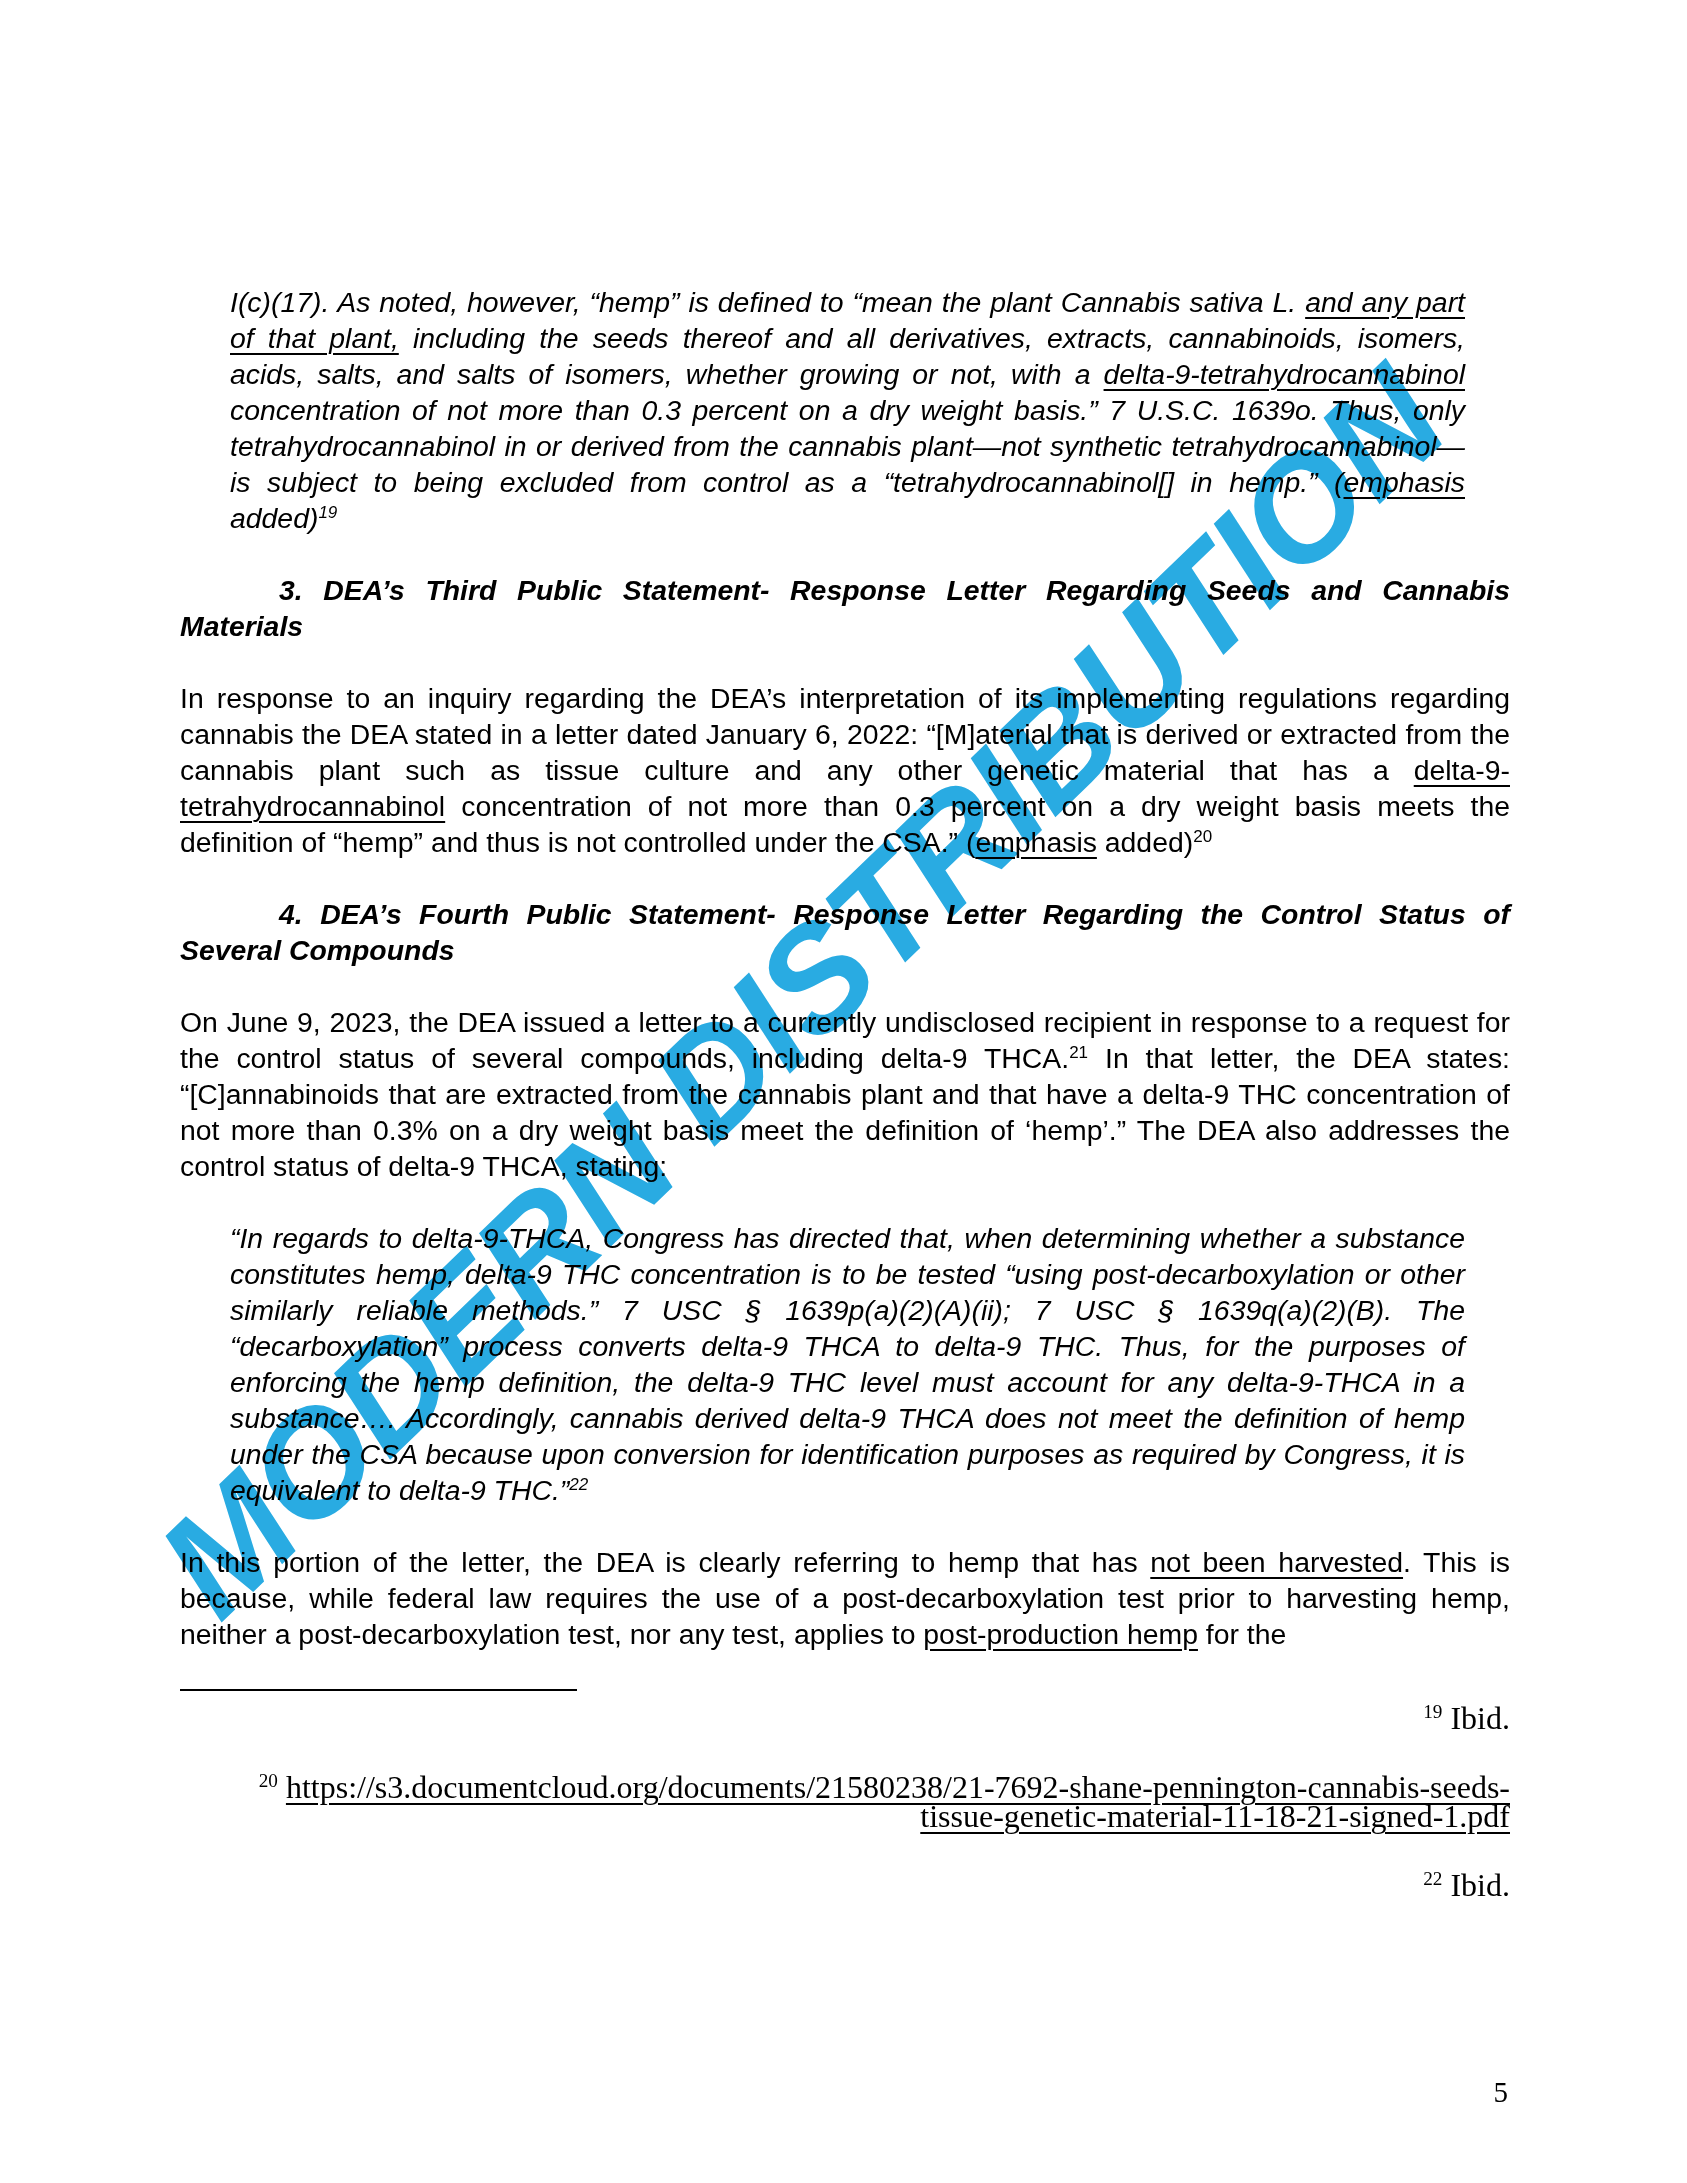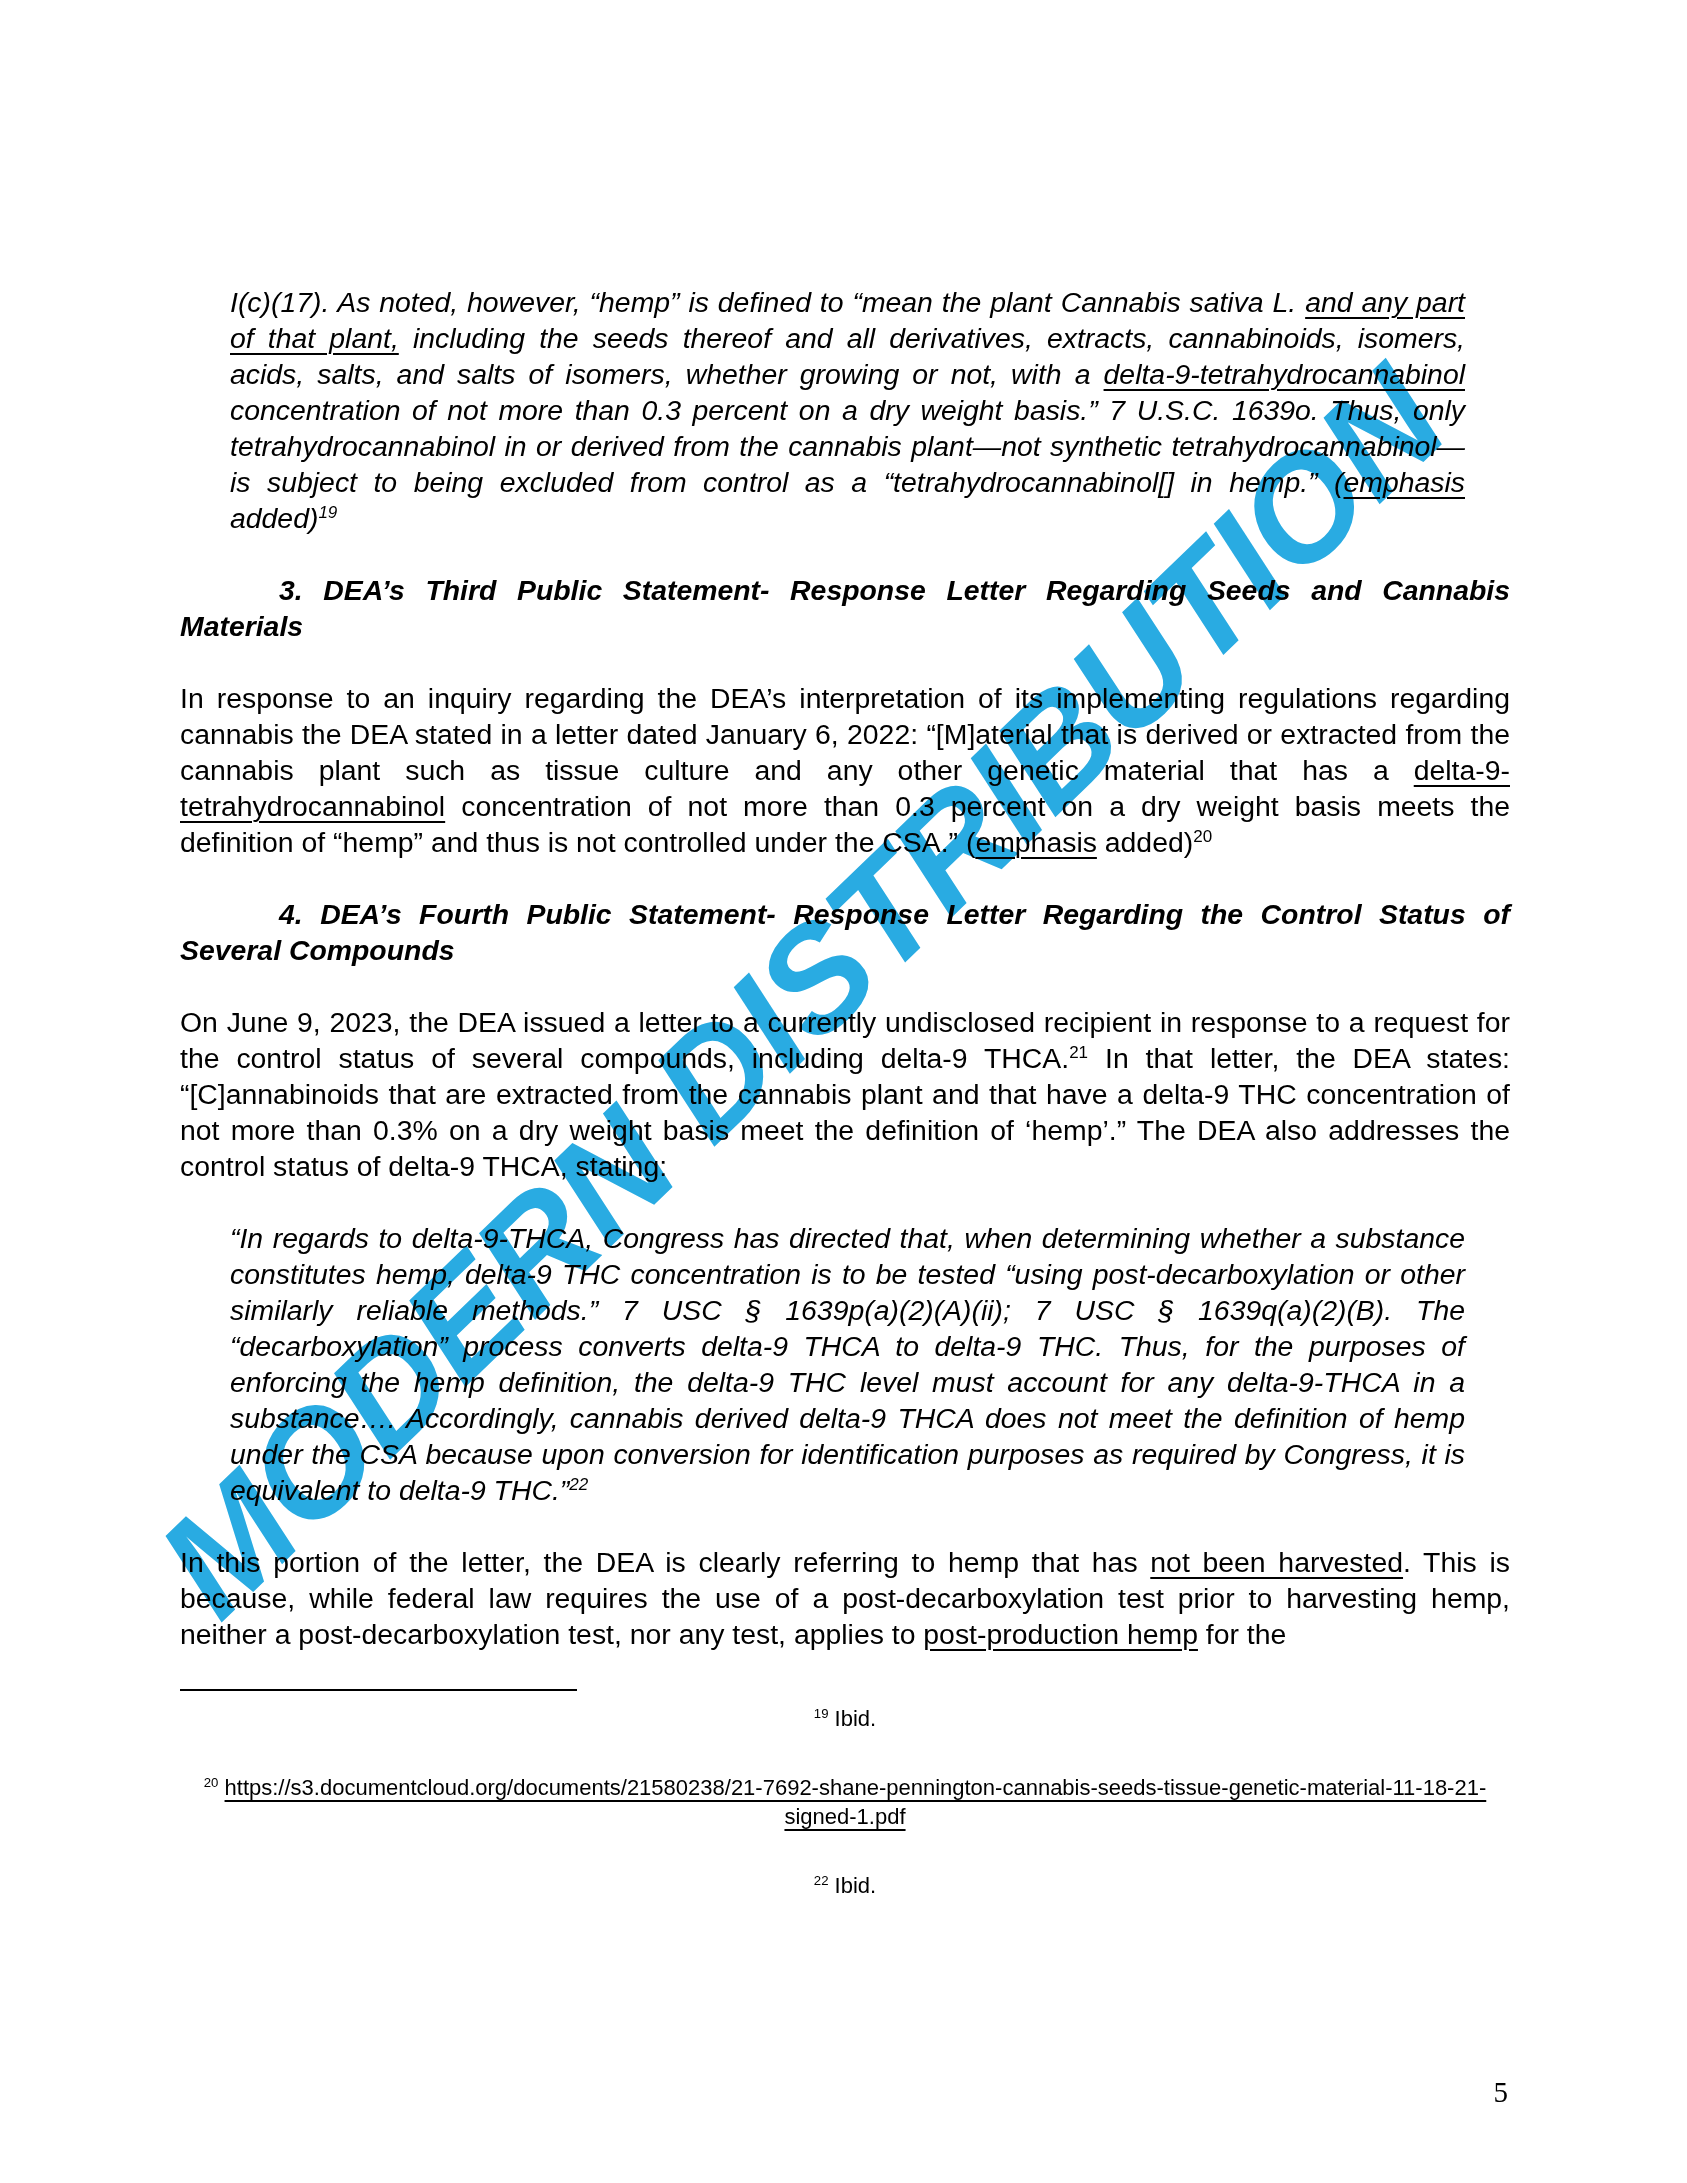--- a/index.html
+++ b/index.html
@@ -43,23 +43,24 @@
   .ul { text-decoration: underline; text-decoration-thickness: 2px; text-underline-offset: 4.6px; }
   a.ul { color: #000000; cursor: pointer; margin-top: 47px; }
   .sup { font-size: 60%; line-height: 0; position: relative; top: -0.6em; margin-top: 20px; }
   .footnote-sep {
     width: 397px;
     border-top: 2.6px solid #000000;
     margin-top: 37px;
   }
   .footnotes {
     padding-top: 13.2px;
-    font-size: 22px;
+    font-size: 32px;
     line-height: 29px;
-    text-align: center;
+    text-align: right;
+    font-family: Liberation Serif, serif;
   }
   .fn { margin-top: 40px; }
   .fn:first-child { margin-top: 0; }
   .page-number {
     position: absolute;
     top: 2076px;
     right: 179px;
     z-index: 1;
     font-family: "Liberation Serif", serif;
     font-size: 29px;

